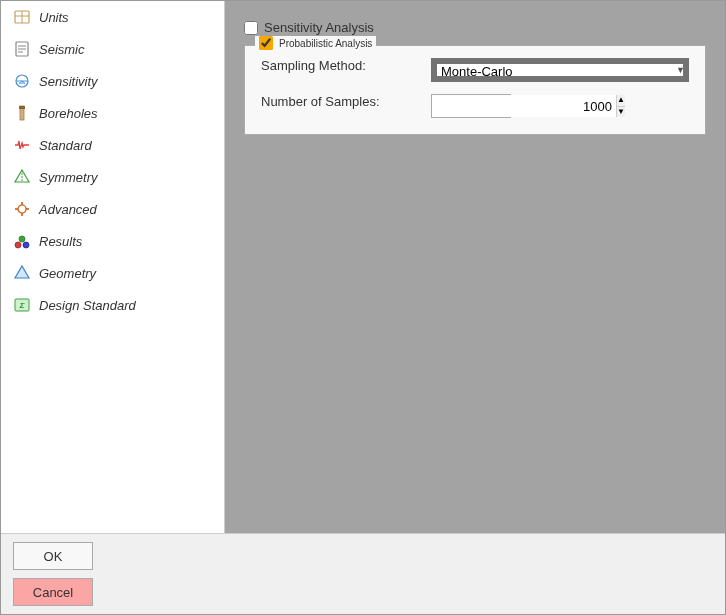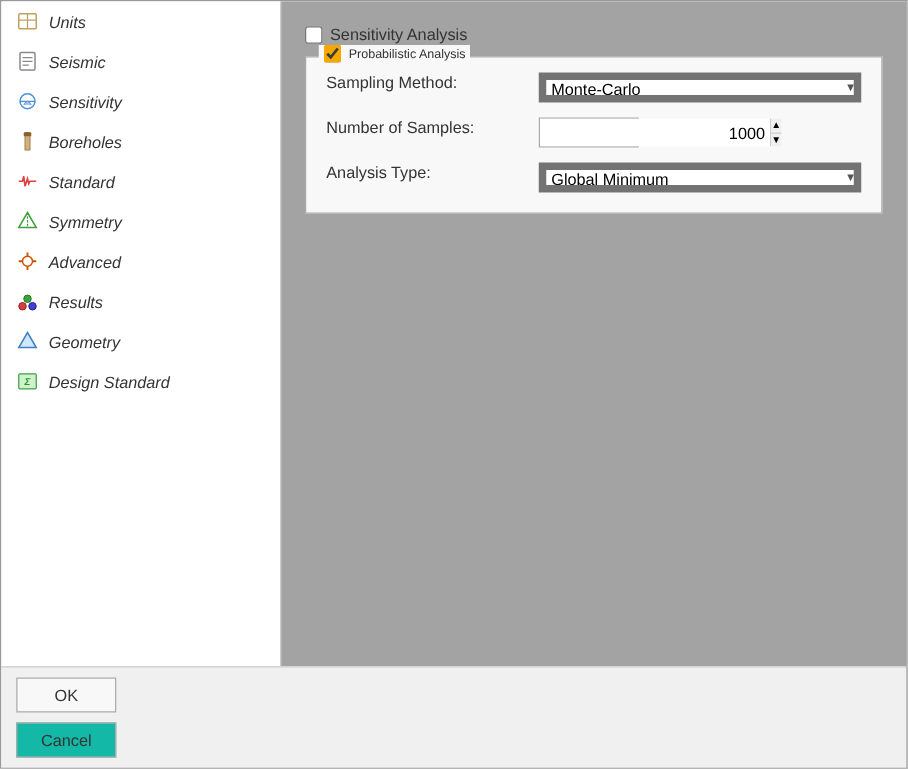--- a/index.html
+++ b/index.html
@@ -212,21 +212,21 @@
       padding: 8px 12px;
       gap: 8px;
       background: #f0f0f0;
       border-top: 1px solid #ccc;
       flex-direction: column;
     }
     .footer-btn {
       width: 80px;
       height: 28px;
       border: 1px solid #aaa;
-      background: #14b8a6;
+      background: #fca5a5;
       font-size: 13px;
       cursor: pointer;
       color: #333;
     }
     .footer-btn.primary {
       background: #f8f8f8;
     }
 
     
     svg { display: block; }
@@ -381,32 +381,20 @@
             <div class="number-input-wrap">
               <input type="text" class="number-input" value="1000" style="">
               <div class="spin-btns">
                 <button class="spin-btn">▲</button>
                 <button class="spin-btn">▼</button>
               </div>
             </div>
           </div>
         </div>
 
-        <div class="form-row">
-          <span class="form-label">Analysis Type:</span>
-          <div class="form-control-wrap">
-            <div class="select-wrap">
-              <select class="form-select">
-                <option>Global Minimum</option>
-                <option>Mean</option>
-                <option>Percentile</option>
-              </select>
-            </div>
-          </div>
-        </div>
 
       </div>
     </div>
   </div>
 
   <div class="dialog-footer">
     <button class="footer-btn primary">OK</button>
     <button class="footer-btn">Cancel</button>
   </div>
 </div>

